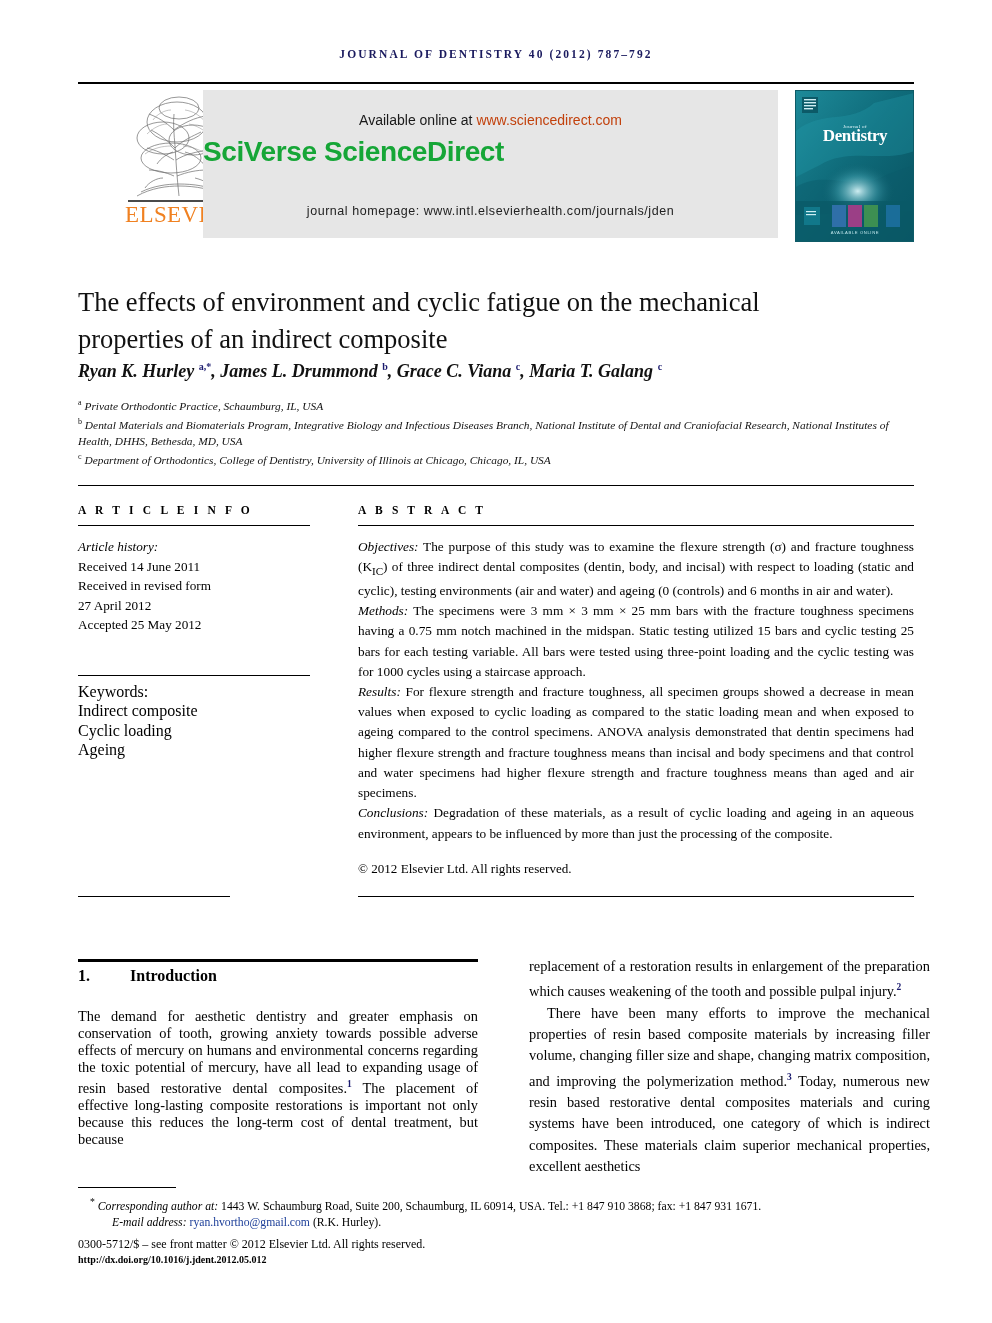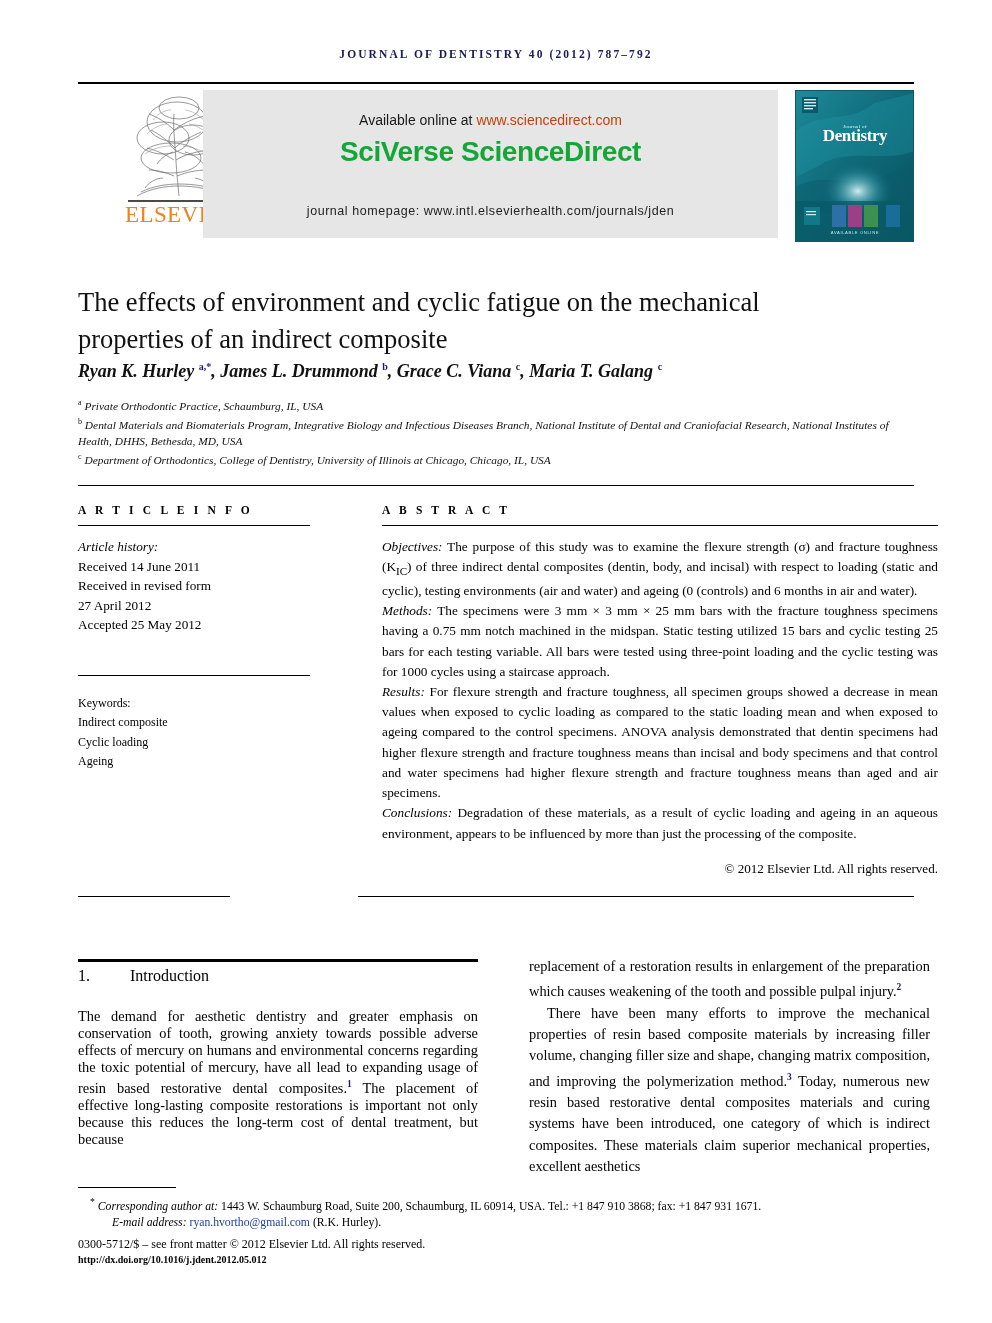--- a/index.html
+++ b/index.html
@@ -96,21 +96,21 @@
     text-align: center;
     font-family: "Liberation Sans", sans-serif;
     font-size: 14px;
     color: #1a1a1a;
   }
   .sd-avail .url { color: #c2410c; }
   .sd-logo {
     position: absolute;
     left: 0; top: 46px;
     width: 575px;
-    text-align: center;
+    text-align: left;
     font-family: "Liberation Sans", sans-serif;
     font-size: 28px;
     font-weight: bold;
     color: #16a637;
     letter-spacing: -0.4px;
   }
   .sd-homepage {
     position: absolute;
     left: 0; top: 114px;
     width: 575px;
@@ -177,21 +177,20 @@
 
   .col-info {
     position: absolute;
     left: 78px; top: 500px;
     width: 232px;
   }
   .col-abs {
     position: absolute;
     left: 358px; top: 500px;
     width: 556px;
-    margin-left: 24px;
   }
   .sec-label {
     font-family: "Liberation Serif", serif;
     font-size: 11.5px;
     font-weight: bold;
     letter-spacing: 3.2px;
     color: #000;
     text-transform: uppercase;
   }
   .hr-thin {
@@ -201,38 +200,38 @@
   }
   .info-body {
     margin-top: 11px;
     font-family: "Liberation Serif", serif;
     font-size: 13.2px;
     line-height: 19.5px;
   }
   .info-body .it { font-style: italic; }
   .kw-block { margin-top: 40px; }
   .kw-body {
-    margin-top: 18px;
-    font-family: "Liberation Serif", serif;
-    font-size: 12px;
+    margin-top: 6px;
+    font-family: "Liberation Serif", serif;
+    font-size: 16px;
     line-height: 19.5px;
   }
   .abs-body {
     margin-top: 11px;
     font-family: "Liberation Serif", serif;
     font-size: 13.3px;
     line-height: 20.2px;
     text-align: justify;
     color: #000;
   }
   .abs-body p { margin: 0; }
   .abs-body .lead { font-style: italic; }
   .copyright {
     margin-top: 15px;
-    text-align: right;
+    text-align: left;
     font-family: "Liberation Serif", serif;
     font-size: 13.1px;
   }
 
   .rule-abs-end-left {
     position: absolute;
     left: 78px; top: 892px;
     width: 152px;
     height: 1px;
     background: #000;
@@ -252,21 +251,21 @@
     width: 400px;
     height: 3px;
     background: #000;
   }
   .sec-head {
     position: absolute;
     left: 78px; top: 963px;
     width: 400px;
     font-family: "Liberation Serif", serif;
     font-size: 16px;
-    font-weight: normal;
+    font-weight: bold;
   }
   .sec-head .num { display: inline-block; width: 52px; }
 
   .body-col-left {
     position: absolute;
     left: 78px; top: 1004px;
     width: 400px;
     font-family: "Liberation Serif", serif;
     font-size: 14.4px;
     line-height: 17px;

